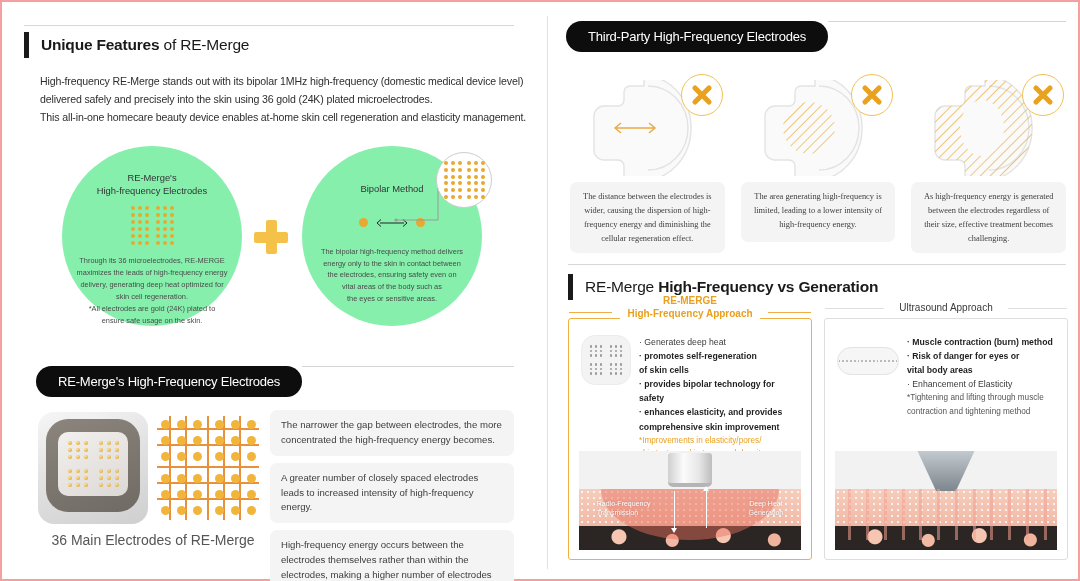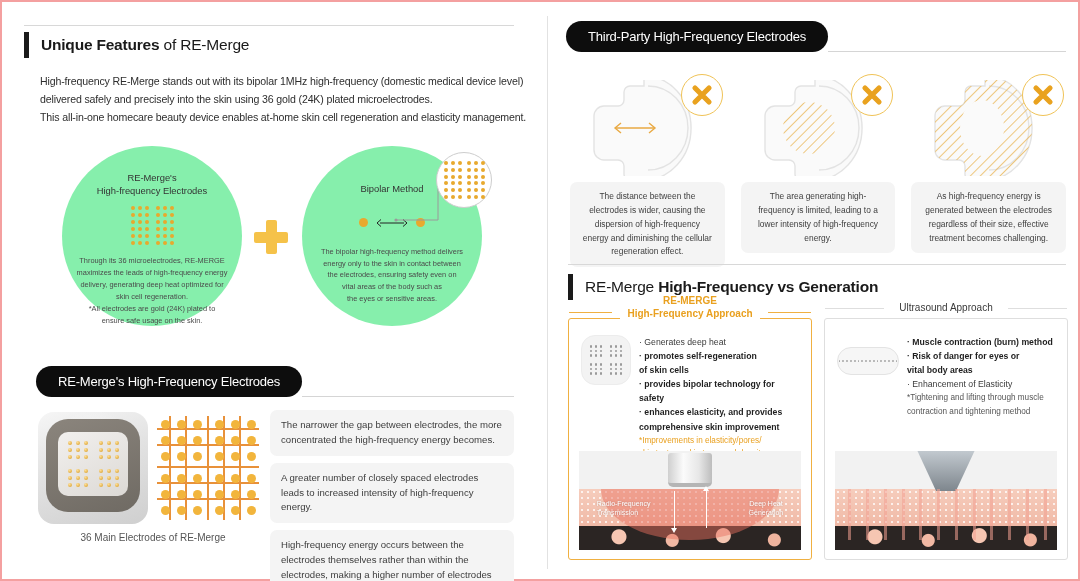--- a/index.html
+++ b/index.html
@@ -23,21 +23,21 @@
   .bar-title .tx b { font-weight: 700; }
   .topline { position: absolute; height: 1px; background: #d8d8d8; }
 
   .pill {
     display: inline-flex; align-items: center; justify-content: center;
     background: #0d0d0d; color: #fff; border-radius: 999px;
     font-size: 13px; letter-spacing: -.2px; padding: 0 22px;
     height: 31px; white-space: nowrap;
   }
   .pill-line { flex: 1; height: 1px; background: #d5d5d5; }
-  .pill-row { display: flex; align-items: flex-end; }
+  .pill-row { display: flex; align-items: flex-start; }
 
   .greybox {
     background: #f4f4f4; border-radius: 7px;
     color: #3d3d3d; font-size: 9.6px; line-height: 1.55;
     padding: 8px 11px;
   }
 
   
   #left { position: absolute; left: 0; top: 0; width: 545px; height: 581px; }
   #divider-v { position: absolute; left: 545px; top: 14px; width: 1px; height: 553px; background: #e2e2e2; }
@@ -101,21 +101,21 @@
   }
   #device-photo .q { display: grid; grid-template-columns: repeat(3,4px); gap: 3px 4px; align-content: center; justify-content: center; }
   #device-photo .q i { width: 4px; height: 4px; border-radius: 50%;
     background: radial-gradient(circle at 35% 30%, #ffe09a, #d59a22); display: block; }
 
   #grid-illus { position: absolute; left: 155px; top: 414px; width: 102px; height: 104px; }
   #grid-illus .line { position: absolute; background: #e8913a; }
   #grid-illus .d { position: absolute; width: 9px; height: 9px; border-radius: 50%; background: #f2b53c; }
 
   #photo-cap { position: absolute; left: 36px; top: 530px; width: 230px; text-align: center;
-    font-size: 10px; color: #555; }
+    font-size: 14px; color: #555; }
 
   #l-boxes { position: absolute; left: 268px; top: 408px; width: 244px; }
   #l-boxes .greybox { margin-bottom: 7px; }
 
   
   #right { position: absolute; left: 546px; top: 0; width: 534px; height: 581px; }
 
   #r-pill { position: absolute; left: 18px; top: 19px; width: 500px; }
 
   #tp-row { position: absolute; left: 22px; top: 72px; width: 496px; display: flex; gap: 16px; }
@@ -123,21 +123,21 @@
   .tp-art { position: relative; height: 108px; }
   .tp-shape {
     position: absolute; left: 16px; top: 6px; width: 118px; height: 96px;
   }
   .tp-x {
     position: absolute; right: 2px; top: 0px; width: 42px; height: 42px; border-radius: 50%;
     border: 1.4px solid #f0c357; background: #fff;
     display: flex; align-items: center; justify-content: center;
   }
   .tp-x svg { display: block; }
-  .tp-item .greybox { min-height: 60px; text-align: center; font-size: 8.4px; line-height: 1.65; }
+  .tp-item .greybox { min-height: 60px; text-align: center; font-size: 8.4px; line-height: 1.65; font-family: Liberation Serif, serif; }
 
   #r-topline { left: 20px; top: 262px; width: 498px; }
   #r-title { position: absolute; left: 20px; top: 272px; }
 
   #cmp-row { position: absolute; left: 20px; top: 316px; width: 500px; display: flex; gap: 12px; }
   .cmp {
     position: relative; width: 244px; height: 242px; border-radius: 3px; background: #fff;
   }
   .cmp.re { border: 1.3px solid #f0b041; }
   .cmp.us { border: 1.3px solid #dedede; }

